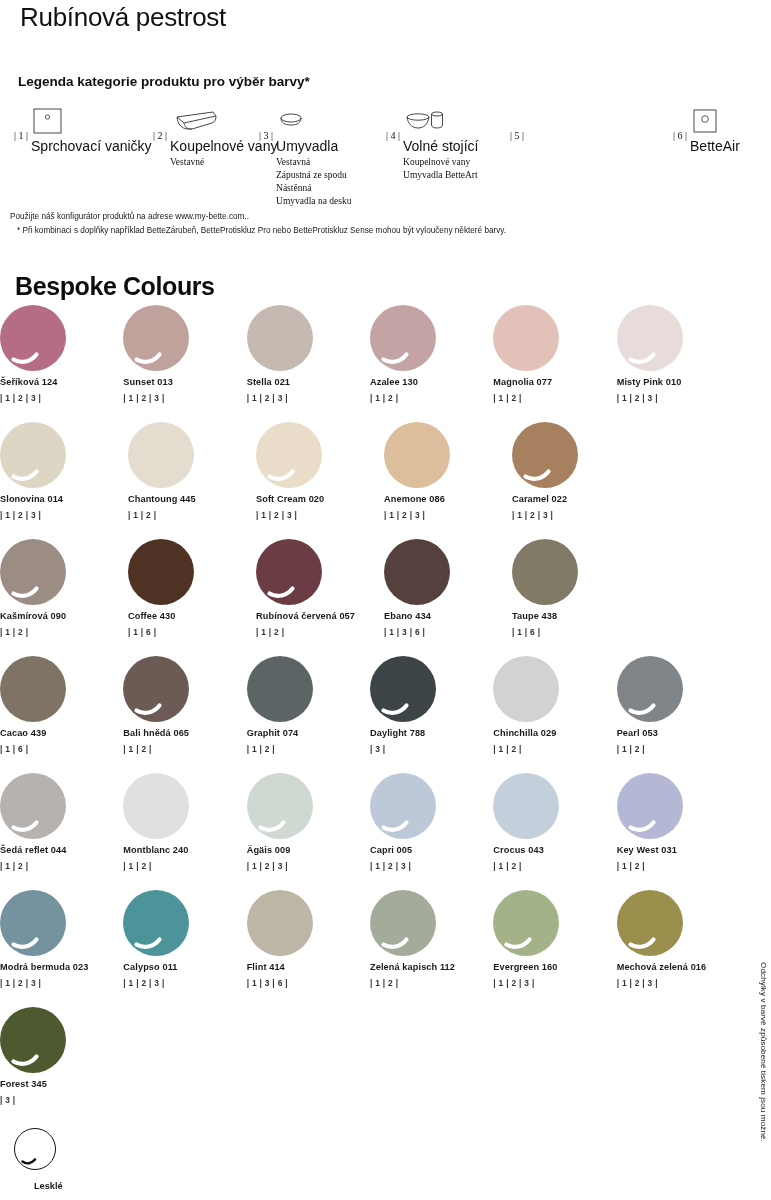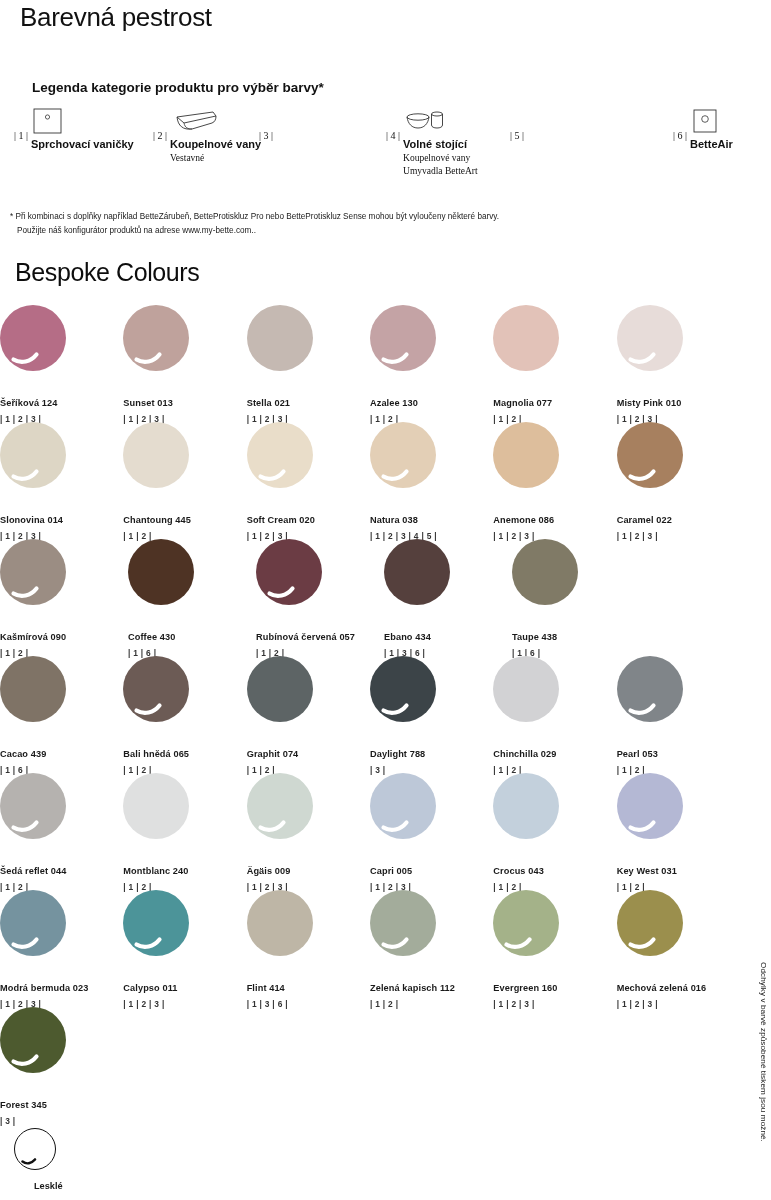--- a/index.html
+++ b/index.html
@@ -22,25 +22,24 @@
     left: 20px; top: 2px;
     font-size: 26px;
     font-weight: 400;
     letter-spacing: -0.3px;
     color: #111;
   }
 
   
   .legend-heading {
     position: absolute;
-    left: 32px; top: 74px;
+    left: 18px; top: 74px;
     font-size: 13.5px;
     font-weight: bold;
     color: #111;
-    margin-top: 6px;
   }
   .legend-row {
     position: absolute;
     left: 14px; top: 108px;
     width: 745px;
     display: flex;
     align-items: flex-start;
   }
   .legend-item { display: flex; align-items: flex-start; }
   .legend-num {
@@ -52,22 +51,22 @@
     margin-right: 3px;
   }
   .legend-body { display: flex; flex-direction: column; }
   .legend-icon {
     height: 26px;
     display: flex;
     align-items: flex-end;
     margin-left: 2px;
   }
   .legend-label {
-    font-size: 11px;
-    font-weight: bold;
+    font-size: 14px;
+    font-weight: normal;
     color: #111;
     margin-top: 3px;
     white-space: nowrap;
     line-height: 1.35;
   }
   .legend-sub {
     font-family: "Liberation Serif", serif;
     font-size: 9.5px;
     color: #111;
     line-height: 1.38;
@@ -89,23 +88,23 @@
     font-size: 8.2px;
     line-height: 1.65;
     color: #1a1a1a;
     width: 640px;
   }
   .footnote div:nth-child(2) { padding-left: 7px; }
 
   
   .bespoke-title {
     position: absolute;
-    left: 15px; top: 258px;
+    left: 15px; top: 272px;
     font-size: 25px;
-    font-weight: 400;
+    font-weight: 700;
     letter-spacing: -0.4px;
     color: #0d0d0d;
   }
 
   
   #swatch-grid {
     position: absolute;
     left: 0px; top: 305px;
     width: 740px;
   }
@@ -122,21 +121,21 @@
     border-radius: 50%;
     position: relative;
     overflow: hidden;
   }
   .swatch-dot .gloss {
     position: absolute;
     width: 66px; height: 66px;
     left: 0; top: 0;
   }
   .swatch-name {
-    margin-top: 27px;
+    margin-top: 6px;
     font-size: 9.2px;
     font-weight: bold;
     color: #1a1a1a;
     white-space: nowrap;
     letter-spacing: 0.1px;
   }
   .swatch-cats {
     margin-top: 6px;
     font-size: 8.4px;
     font-weight: bold;
@@ -173,21 +172,21 @@
     font-size: 8.1px;
     color: #1a1a1a;
     writing-mode: vertical-rl;
     white-space: nowrap;
     letter-spacing: 0.1px;
   }
 </style>
 </head>
 <body>
 
-<div class="page-title">Barevná pestrost</div>
+<div class="page-title">Rubínová pestrost</div>
 
 <div class="legend-heading">Legenda kategorie produktu pro výběr barvy*</div>
 
 <div class="legend-row">
 
   <div class="legend-item li-1">
     <div class="legend-num">| 1 |</div>
     <div class="legend-body">
       <div class="legend-icon">
         <svg width="30" height="26" viewBox="0 0 30 26">
@@ -209,20 +208,33 @@
           <path d="M12 15 C13 20, 16 21, 20 21" fill="none" stroke="#333" stroke-width="0.8"></path>
         </svg>
       </div>
       <div class="legend-label">Koupelnové vany</div>
       <div class="legend-sub">Vestavné</div>
     </div>
   </div>
 
   <div class="legend-item li-3">
     <div class="legend-num">| 3 |</div>
+    <div class="legend-body">
+      <div class="legend-icon">
+        <svg width="26" height="26" viewBox="0 0 26 26">
+          <ellipse cx="13" cy="10" rx="10" ry="4" fill="none" stroke="#333" stroke-width="0.9"></ellipse>
+          <path d="M3 10 C3 14, 6 17, 13 17 C20 17, 23 14, 23 10" fill="none" stroke="#333" stroke-width="0.9"></path>
+        </svg>
+      </div>
+      <div class="legend-label">Umyvadla</div>
+      <div class="legend-sub">Vestavná</div>
+      <div class="legend-sub">Zápustná ze spodu</div>
+      <div class="legend-sub">Nástěnná</div>
+      <div class="legend-sub">Umyvadla na desku</div>
+    </div>
   </div>
 
   <div class="legend-item li-4">
     <div class="legend-num">| 4 |</div>
     <div class="legend-body">
       <div class="legend-icon">
         <svg width="40" height="26" viewBox="0 0 40 26">
           <ellipse cx="13" cy="9" rx="11" ry="3.2" fill="none" stroke="#333" stroke-width="0.9"></ellipse>
           <path d="M2 9 C3 16, 7 20, 13 20 C19 20, 23 16, 24 9" fill="none" stroke="#333" stroke-width="0.9"></path>
           <ellipse cx="32" cy="6" rx="5.5" ry="2" fill="none" stroke="#333" stroke-width="0.9"></ellipse>
@@ -248,22 +260,22 @@
           <circle cx="13" cy="11" r="3.3" fill="none" stroke="#333" stroke-width="0.8"></circle>
         </svg>
       </div>
       <div class="legend-label">BetteAir</div>
     </div>
   </div>
 
 </div>
 
 <div class="footnote">
+  <div>Použijte náš konfigurátor produktů na adrese www.my-bette.com..</div>
   <div>* Při kombinaci s doplňky například BetteZárubeň, BetteProtiskluz Pro nebo BetteProtiskluz Sense mohou být vyloučeny některé barvy.</div>
-  <div>Použijte náš konfigurátor produktů na adrese www.my-bette.com..</div>
 </div>
 
 <div class="bespoke-title">Bespoke Colours</div>
 
 <div id="swatch-grid">
     <div class="swatch-row">
       <div class="swatch-cell">
         <div class="swatch-dot" style="background: rgb(181, 109, 134);">
           <svg class="gloss" viewBox="0 0 66 66">
             <path d="M13.5 54.5 C21 59, 30.5 57, 36.5 49.5" fill="none" stroke="#ffffff" stroke-width="4.2" stroke-linecap="round"></path>
@@ -326,29 +338,20 @@
         <div class="swatch-cats">| 1 | 2 |</div>
       </div>
       <div class="swatch-cell">
         <div class="swatch-dot" style="background: rgb(233, 221, 201);">
           <svg class="gloss" viewBox="0 0 66 66">
             <path d="M13.5 54.5 C21 59, 30.5 57, 36.5 49.5" fill="none" stroke="#ffffff" stroke-width="4.2" stroke-linecap="round"></path>
           </svg>
         </div>
         <div class="swatch-name">Soft Cream 020</div>
         <div class="swatch-cats">| 1 | 2 | 3 |</div>
-      </div>
-      <div class="swatch-cell">
-        <div class="swatch-dot" style="background: rgb(227, 207, 182);">
-          <svg class="gloss" viewBox="0 0 66 66">
-            <path d="M13.5 54.5 C21 59, 30.5 57, 36.5 49.5" fill="none" stroke="#ffffff" stroke-width="4.2" stroke-linecap="round"></path>
-          </svg>
-        </div>
-        <div class="swatch-name">Natura 038</div>
-        <div class="swatch-cats">| 1 | 2 | 3 | 4 | 5 |</div>
       </div>
       <div class="swatch-cell">
         <div class="swatch-dot" style="background: rgb(221, 190, 156);"></div>
         <div class="swatch-name">Anemone 086</div>
         <div class="swatch-cats">| 1 | 2 | 3 |</div>
       </div>
       <div class="swatch-cell">
         <div class="swatch-dot" style="background: rgb(167, 128, 95);">
           <svg class="gloss" viewBox="0 0 66 66">
             <path d="M13.5 54.5 C21 59, 30.5 57, 36.5 49.5" fill="none" stroke="#ffffff" stroke-width="4.2" stroke-linecap="round"></path>

